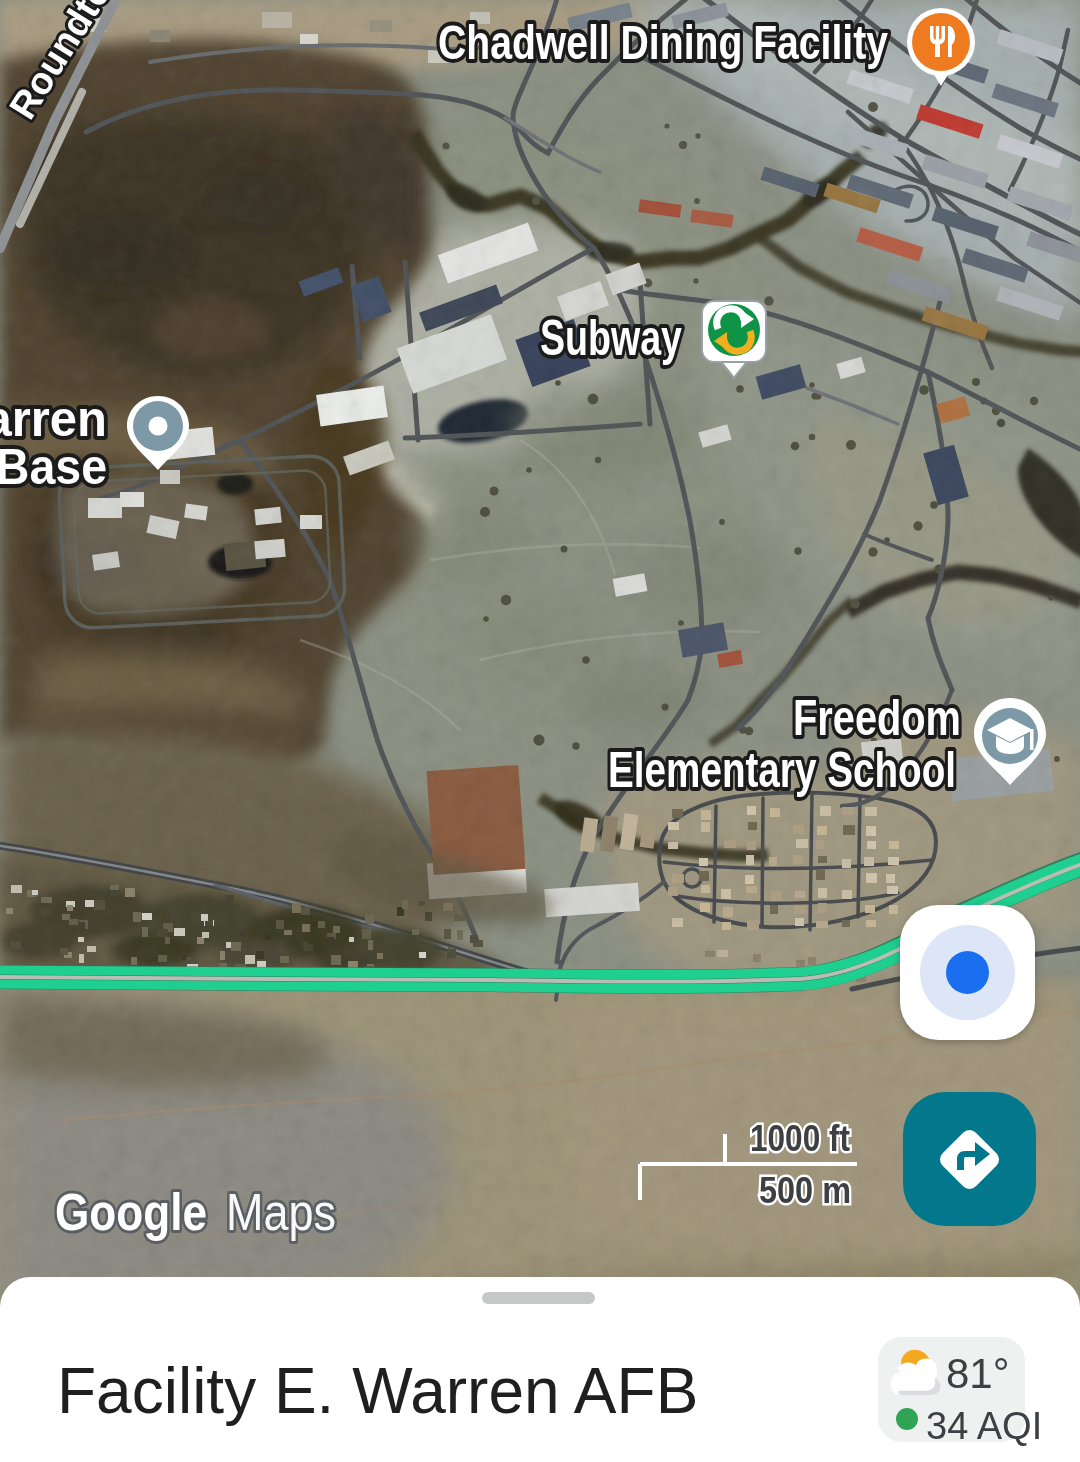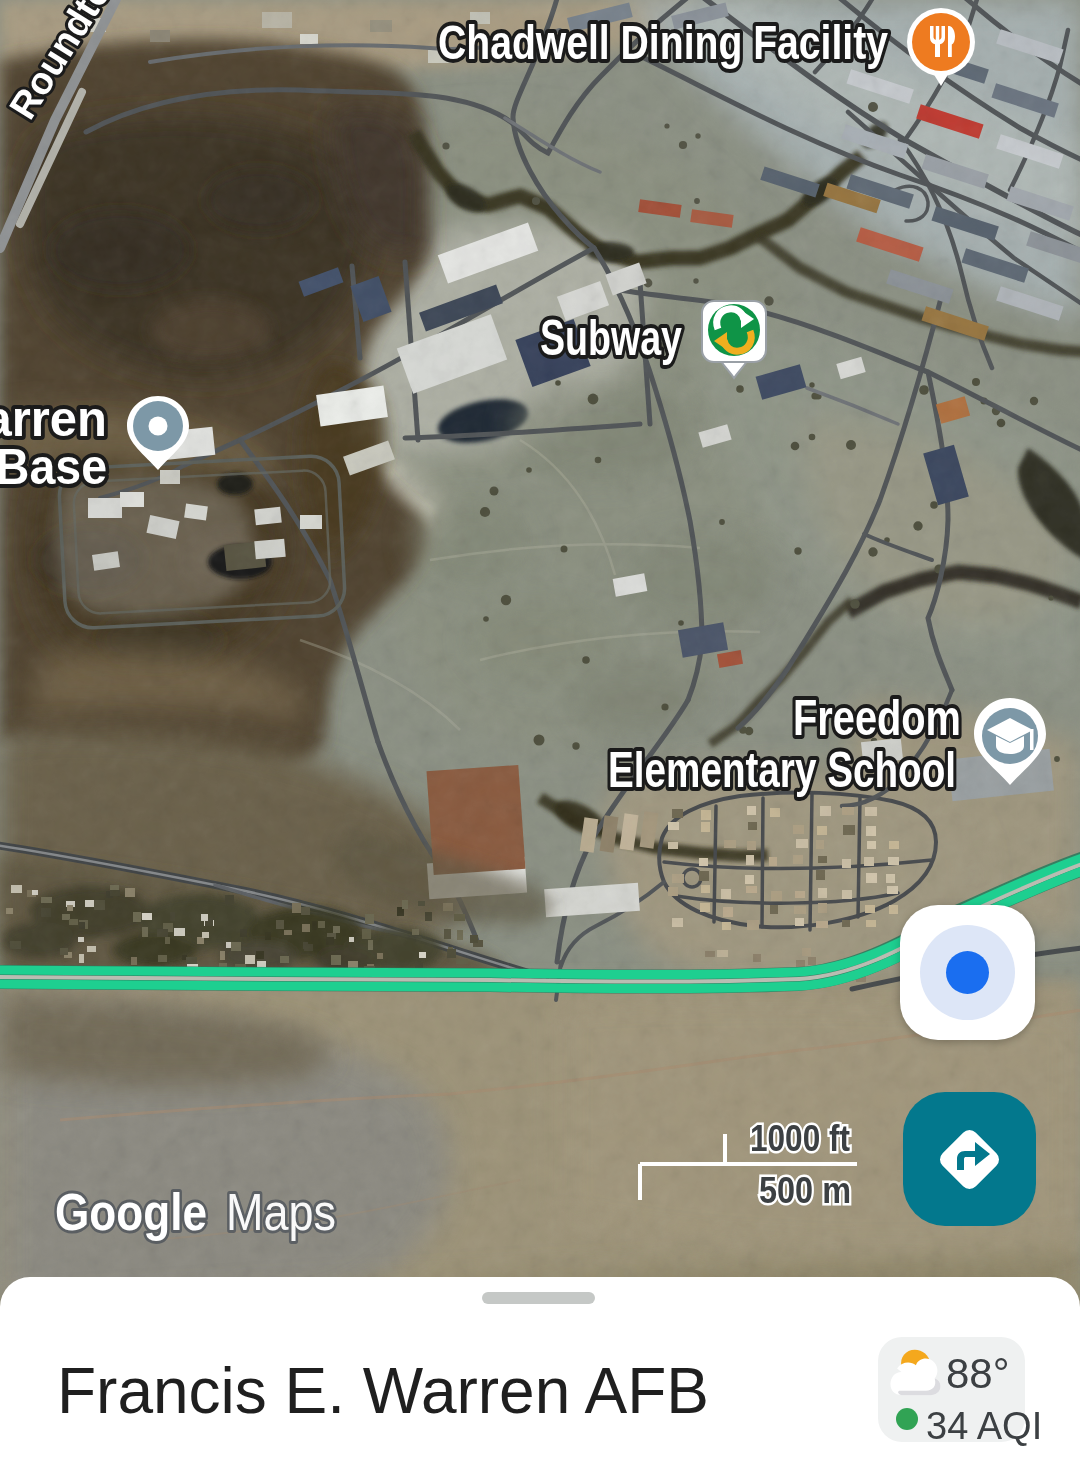--- a/index.html
+++ b/index.html
@@ -675,27 +675,27 @@
 <g font-family="Liberation Sans, sans-serif" font-size="52" fill="#ffffff" stroke="#5a5e62" stroke-width="6" paint-order="stroke" stroke-linejoin="round">
 <text x="15" y="60" font-weight="bold" textLength="152" lengthAdjust="spacingAndGlyphs">Google</text>
 <text x="186" y="60" opacity="0.95" textLength="110" lengthAdjust="spacingAndGlyphs">Maps</text>
 </g>
 </svg>
 
 <div class="abs" style="left:0px;top:1277px;width:1080px;height:185px;background:#ffffff;border-radius:30px 30px 0 0"></div>
 
 <div class="abs" style="left:482px;top:1292px;width:113px;height:12px;background:#c5c8c6;border-radius:6px"></div>
 
-<div class="abs" style="left:57px;top:1354px;font-size:64px;color:#1f1f1f">Francis E. Warren AFB</div>
+<div class="abs" style="left:57px;top:1354px;font-size:64px;color:#1f1f1f">Facility E. Warren AFB</div>
 
 <div class="abs" style="left:878px;top:1337px;width:147px;height:105px;background:#eff1f1;border-radius:24px"></div>
 
 <svg class="abs" style="left:886px;top:1342px" width="62" height="62" viewBox="0 0 56 56">
 <path d="M14,22 C12,14 18,7 26,7 C33,7 39,12 40,19 C40,21 39,23 38,25 L16,27 Z" fill="#f4a81d"></path>
 <path d="M10,24 C14,18 22,17 27,21 C29,15 37,13 42,17 C47,21 48,28 44,33 C48,34 50,38 49,42 C48,46 44,48 40,48 L14,48 C8,48 4,44 4,38 C4,32 8,27 14,27 Z" fill="#ffffff"></path>
 <path d="M14,48 L40,48 C44,48 48,46 49,42 C50,38 48,34 44,33 C46,40 42,44 36,44 L12,44 C10,45 11,47 14,48 Z" fill="#dcdce0"></path>
 </svg>
 
-<div class="abs" style="left:946px;top:1350px;font-size:42px;color:#3c4043">88°</div>
+<div class="abs" style="left:946px;top:1350px;font-size:42px;color:#3c4043">81°</div>
 
 <div class="abs" style="left:896px;top:1408px;width:22px;height:22px;border-radius:50%;background:#31a354"></div>
 
 <div class="abs" style="left:926px;top:1405px;font-size:38px;color:#3c4043">34 AQI</div>
 
 </body></html>

